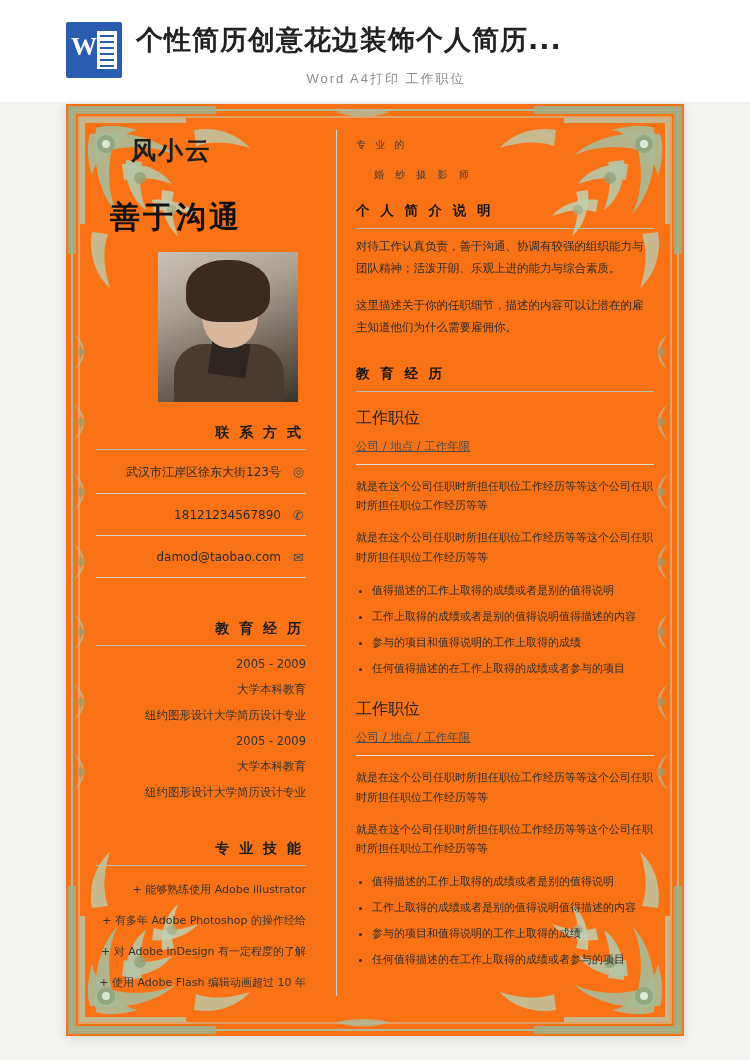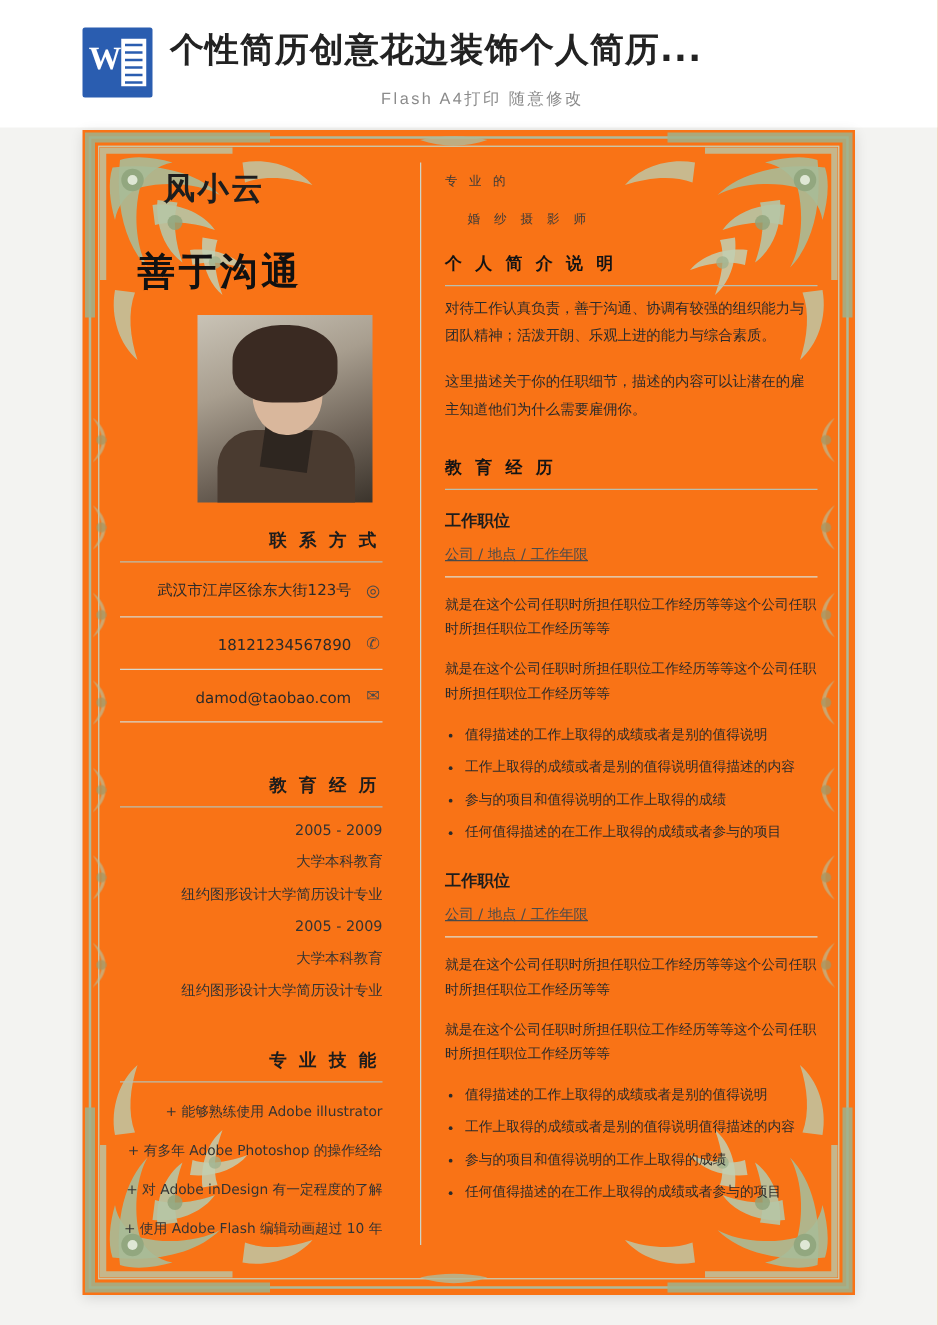--- a/index.html
+++ b/index.html
@@ -100,21 +100,21 @@
   }
 
   .sec-head {
     text-align: right; font-size: 14px; color: #1c1c1c; font-weight: bold;
     letter-spacing: 3px; padding-right: 2px;
     font-family: Liberation Sans, sans-serif;
   }
   .hr-l { border: 0; border-top: 1px solid #b9bfae; margin: 7px 0 0 0; }
 
   .contact-row {
-    display: flex; align-items: flex-end; justify-content: flex-end;
+    display: flex; align-items: flex-start; justify-content: flex-end;
     margin-top: 14px; font-size: 12px; color: #2a2a2a;
     font-family: "DejaVu Sans", sans-serif;
   }
   .contact-row .txt { margin-right: 10px; }
   .contact-row .ic {
     width: 15px; text-align: center; color: #4a4a4a; font-size: 13px;
   }
   .contact-line { border: 0; border-top: 1px solid #d6d8cd; margin: 12px 0 0 0; }
 
   .edu-line {
@@ -149,23 +149,22 @@
     margin-top: 20px; font-family: "DejaVu Sans", sans-serif;
   }
   .hr-r { border: 0; border-top: 1px solid #b9bfae; margin-top: 8px; }
   .hr-thin { border: 0; border-top: 1px solid #dcdfd4; margin-top: 10px; }
 
   .para {
     font-size: 11.5px; color: #2b2b2b; line-height: 1.95; margin-top: 14px;
     font-family: "DejaVu Sans", sans-serif;
   }
   .sub-title {
-    font-size: 13px; color: #1d1d1d; margin-top: 16px;
-    font-family: "DejaVu Sans", sans-serif;
-    font-weight: bold;
+    font-size: 16px; color: #1d1d1d; margin-top: 16px;
+    font-family: "DejaVu Sans", sans-serif;
   }
   .sub-meta {
     font-size: 11.5px; color: #4b4b4b; margin-top: 10px;
     font-family: "DejaVu Sans", sans-serif;
     text-decoration: underline;
   }
   .body-para {
     font-size: 11px; color: #2b2b2b; line-height: 1.8; margin-top: 12px;
     font-family: "DejaVu Sans", sans-serif;
   }
@@ -188,21 +187,21 @@
           <i></i>
           <i></i>
           <i></i>
           <i></i>
           <i></i>
           <i></i>
       </div>
     </div>
     <div class="header-text">
       <div class="doc-title">个性简历创意花边装饰个人简历...</div>
-      <div class="doc-sub">Flash  A4打印  随意修改</div>
+      <div class="doc-sub">Word  A4打印  工作职位</div>
     </div>
   </div>
 
   <div class="paper">
 
     <div class="border-frame">
       <svg width="618" height="932" viewBox="0 0 618 932" xmlns="http://www.w3.org/2000/svg">
         <defs>
           <g id="corner">
             <path d="M2,2 L150,2 L150,10 L10,10 L10,150 L2,150 Z" fill="#9fb28d" opacity="0.85"></path>

